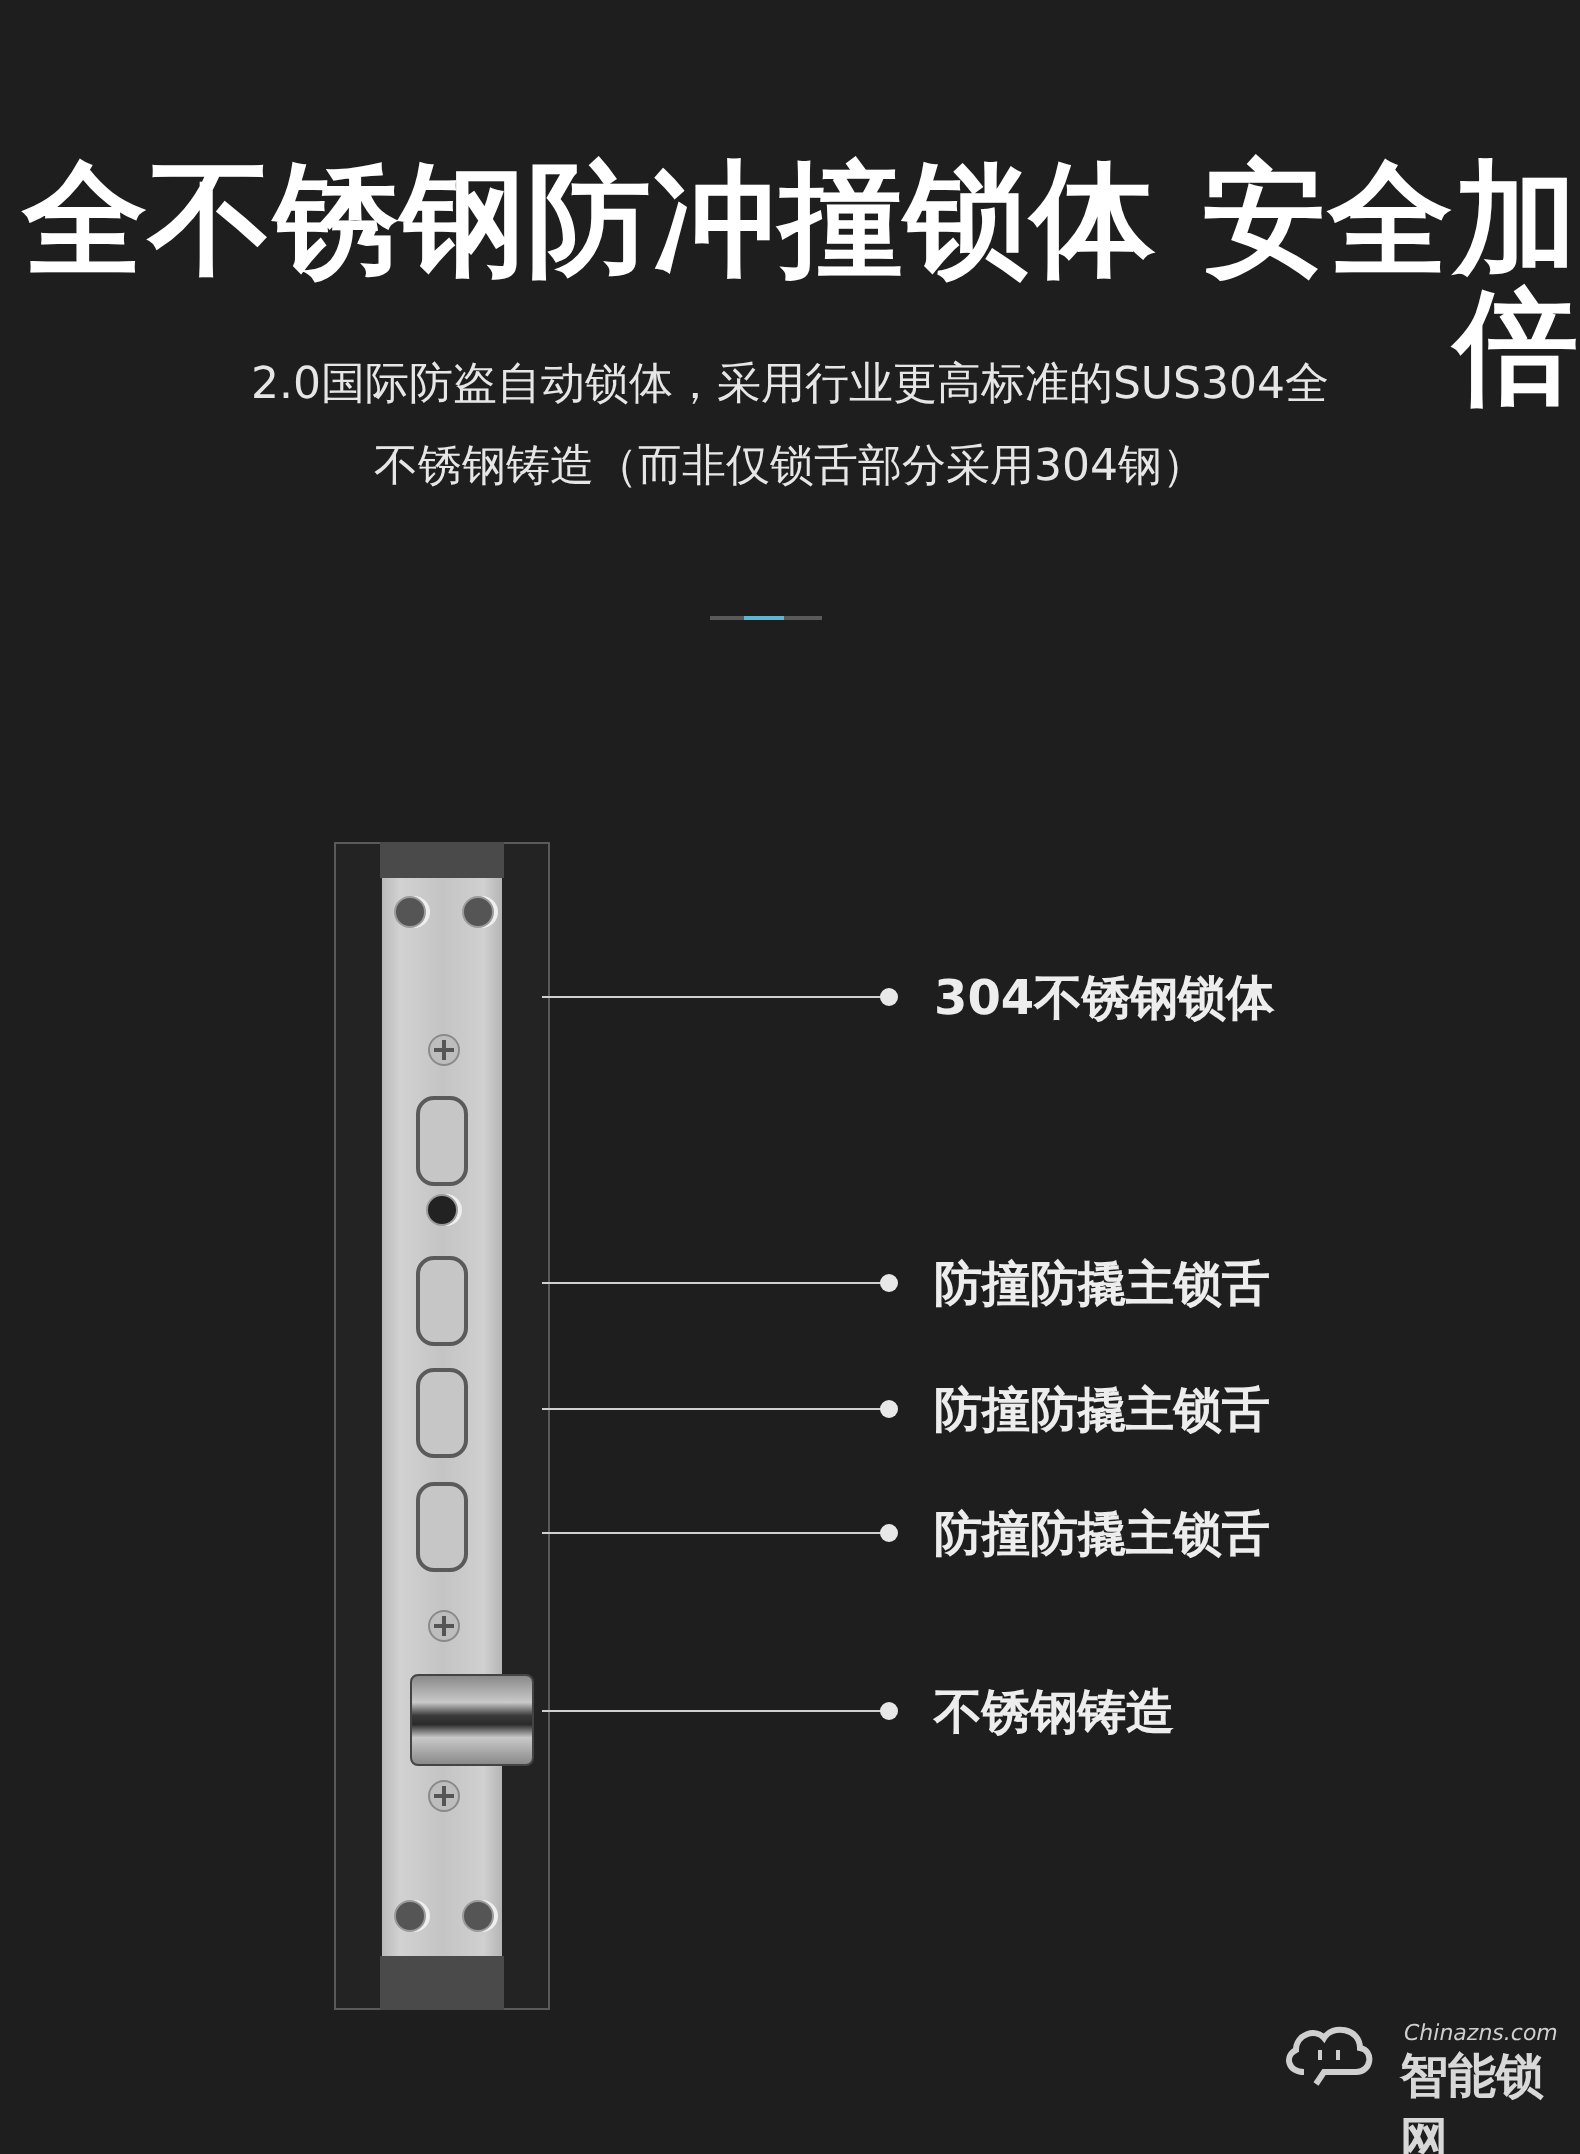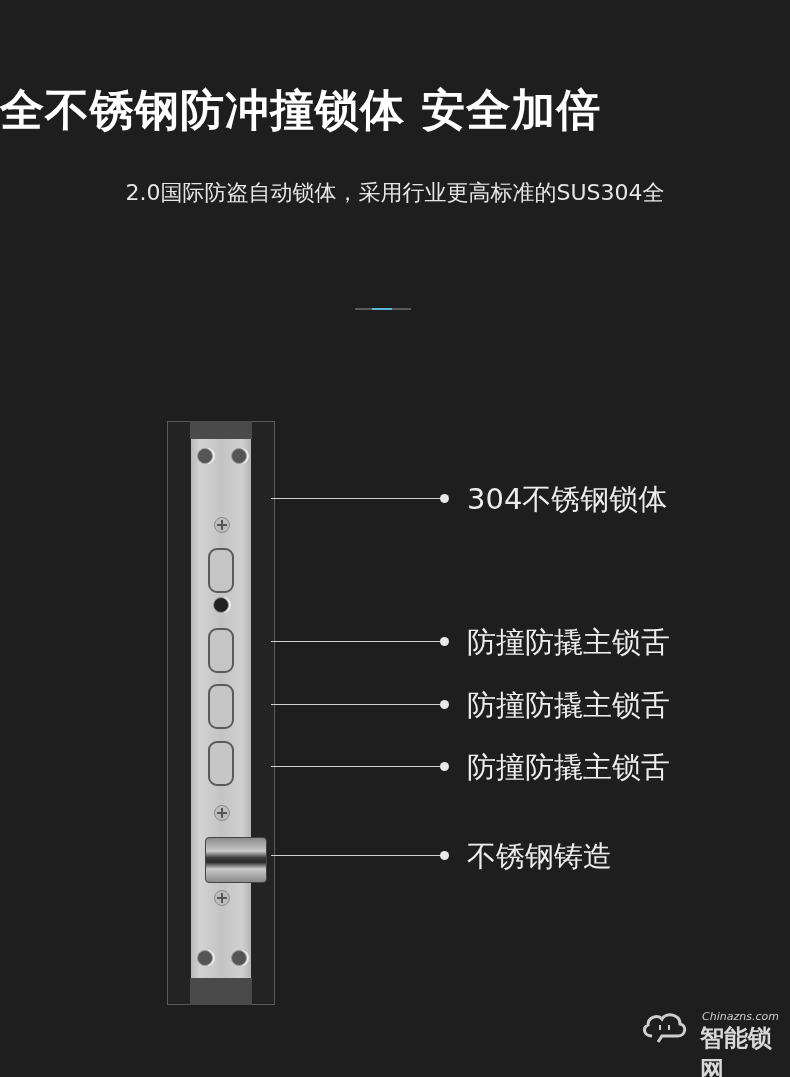--- a/index.html
+++ b/index.html
@@ -1,50 +1,51 @@
 <!DOCTYPE html>
 <html><head>
 <meta charset="utf-8">
 <style>
   html,body{margin:0;padding:0;}
   body{width:790px;height:1077px;background:#1e1e1e;position:relative;overflow:hidden;
        font-family:"DejaVu Sans","Liberation Sans",sans-serif;color:#f2f2f2;}
-  .title{position:absolute;left:0;top:78px;width:790px;text-align:left;font-size:44px;font-weight:bold;
+  .title{position:absolute;left:0;top:78px;width:790px;text-align:right;font-size:62px;font-weight:bold;
          color:#ffffff;letter-spacing:1px;line-height:64px;}
   .desc{position:absolute;left:0;top:172px;width:790px;text-align:center;font-size:22px;color:#e6e6e6;line-height:41px;}
   .desc div{white-space:nowrap;}
   .divider{position:absolute;left:355px;top:308px;width:56px;height:2px;background:#5a5a5a;}
   .divider .accent{position:absolute;left:17px;top:0;width:20px;height:2px;background:#5fb6d4;}
   .frame{position:absolute;left:167px;top:421px;width:108px;height:584px;border:1px solid #5a5a5a;box-sizing:border-box;background:#232323;}
   .plate-top{position:absolute;left:190px;top:421px;width:62px;height:18px;background:#4a4a4a;}
   .plate-bot{position:absolute;left:190px;top:978px;width:62px;height:27px;background:#4a4a4a;}
   .plate{position:absolute;left:191px;top:439px;width:60px;height:539px;
          background:linear-gradient(90deg,#b9b9b9 0%,#d2d2d2 15%,#c4c4c4 50%,#d0d0d0 85%,#b5b5b5 100%);}
   .hole{position:absolute;width:14px;height:14px;border-radius:50%;background:#555;box-shadow:2px 0 0 #eee;border:1px solid #9a9a9a;}
   .screw{position:absolute;width:14px;height:14px;border-radius:50%;background:#bdbdbd;border:1px solid #8a8a8a;}
   .screw:before,.screw:after{content:"";position:absolute;left:6px;top:2px;width:2px;height:10px;background:#555;}
   .screw:after{transform:rotate(90deg);}
   .slot{position:absolute;left:208px;width:26px;height:45px;border:2px solid #5a5a5a;border-radius:9px;background:#c6c6c6;box-sizing:border-box;}
   .latch{position:absolute;left:205px;top:837px;width:60px;height:44px;background:linear-gradient(180deg,#8a8a8a,#c9c9c9 30%,#3a3a3a 45%,#2a2a2a 55%,#c9c9c9 70%,#8a8a8a);border-radius:4px;border:1px solid #444;}
   .callout{position:absolute;left:271px;height:20px;}
   .callout .line{position:absolute;left:0;top:9px;width:172px;height:1px;background:#d0d0d0;}
   .callout .dot{position:absolute;left:169px;top:5px;width:9px;height:9px;border-radius:50%;background:#e8e8e8;}
-  .callout .label{position:absolute;left:196px;top:-8px;font-size:29px;color:#ededed;white-space:nowrap;line-height:36px;}
+  .callout .label{position:absolute;left:196px;top:-8px;font-size:24px;color:#ededed;white-space:nowrap;line-height:36px;font-weight:bold;}
   .wm{position:absolute;left:640px;top:1008px;width:150px;height:40px;}
   .wm .cloud{position:absolute;left:0;top:2px;width:48px;height:34px;}
   .wm .en{position:absolute;left:62px;top:2px;font-size:11px;font-style:italic;color:#cfcfcf;}
   .wm .cn{position:absolute;left:60px;top:14px;font-size:24px;font-weight:bold;color:#d8d8d8;}
 </style>
 </head>
 <body>
 
 <div class="title">全不锈钢防冲撞锁体 安全加倍</div>
 
 <div class="desc">
   <div>2.0国际防盗自动锁体，采用行业更高标准的SUS304全</div>
+  <div>不锈钢铸造（而非仅锁舌部分采用304钢）</div>
 </div>
 
 <div class="divider">
   <div class="accent"></div>
 </div>
 
 <div>
   <div class="frame"></div>
   <div class="plate-top"></div>
   <div class="plate"></div>

